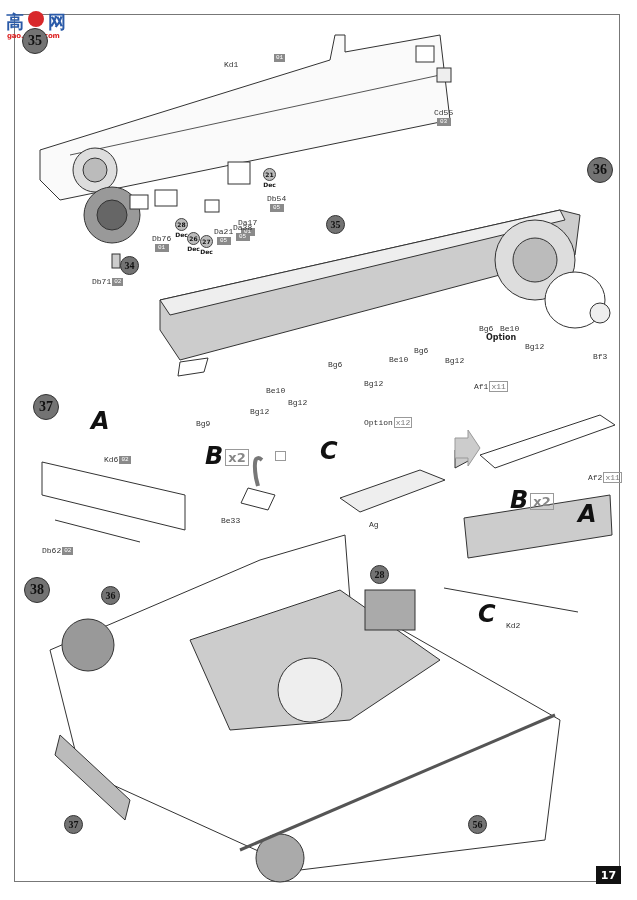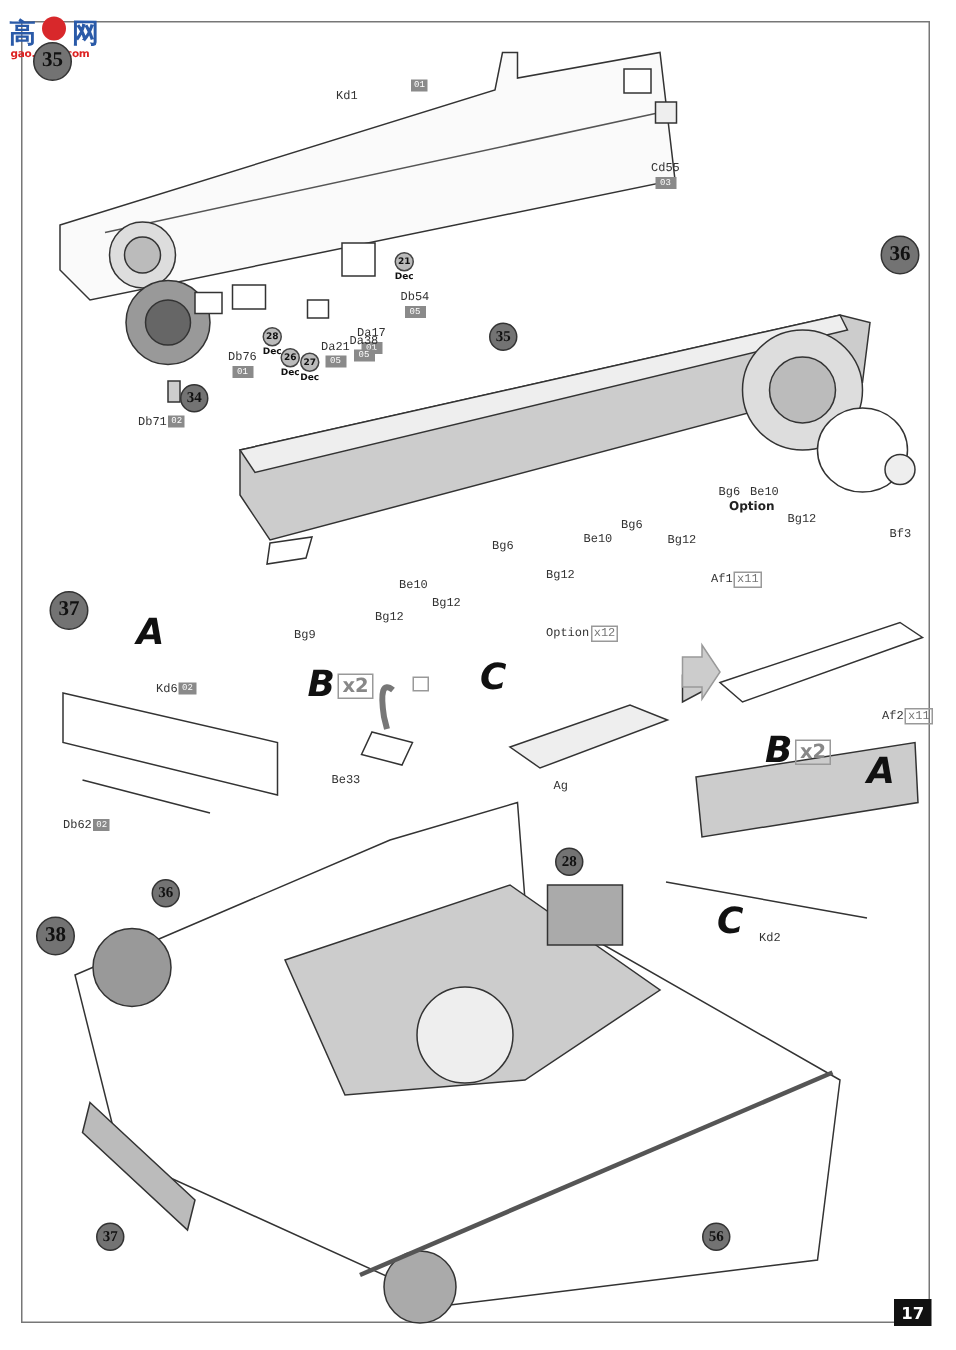--- a/index.html
+++ b/index.html
@@ -90,21 +90,21 @@
     <line x1="240" y1="850" x2="555" y2="715" stroke="#555" stroke-width="3"></line>
     <rect x="365" y="590" width="50" height="40" fill="#aaa"></rect>
   </g>
 
   <polygon points="455,438 468,438 468,430 480,448 468,466 468,458 455,458" fill="#ccc" stroke="#999"></polygon>
 </svg>
 
 <div class="step" style="left:22px;top:28px">35</div>
 <div class="step" style="left:587px;top:157px">36</div>
 <div class="step" style="left:33px;top:394px">37</div>
-<div class="step" style="left:24px;top:611px">38</div>
+<div class="step" style="left:24px;top:577px">38</div>
 
 <div class="step sm" style="left:120px;top:256px">34</div>
 <div class="step sm" style="left:326px;top:215px">35</div>
 <div class="step sm" style="left:101px;top:586px">36</div>
 <div class="step sm" style="left:370px;top:565px">28</div>
 <div class="step sm" style="left:64px;top:815px">37</div>
 <div class="step sm" style="left:468px;top:815px">56</div>
 
 <div class="lbl" style="left:224px;top:60px"><span>Kd1</span></div>
 <div class="lbl" style="left:273px;top:53px"><span class="tag">01</span></div>

